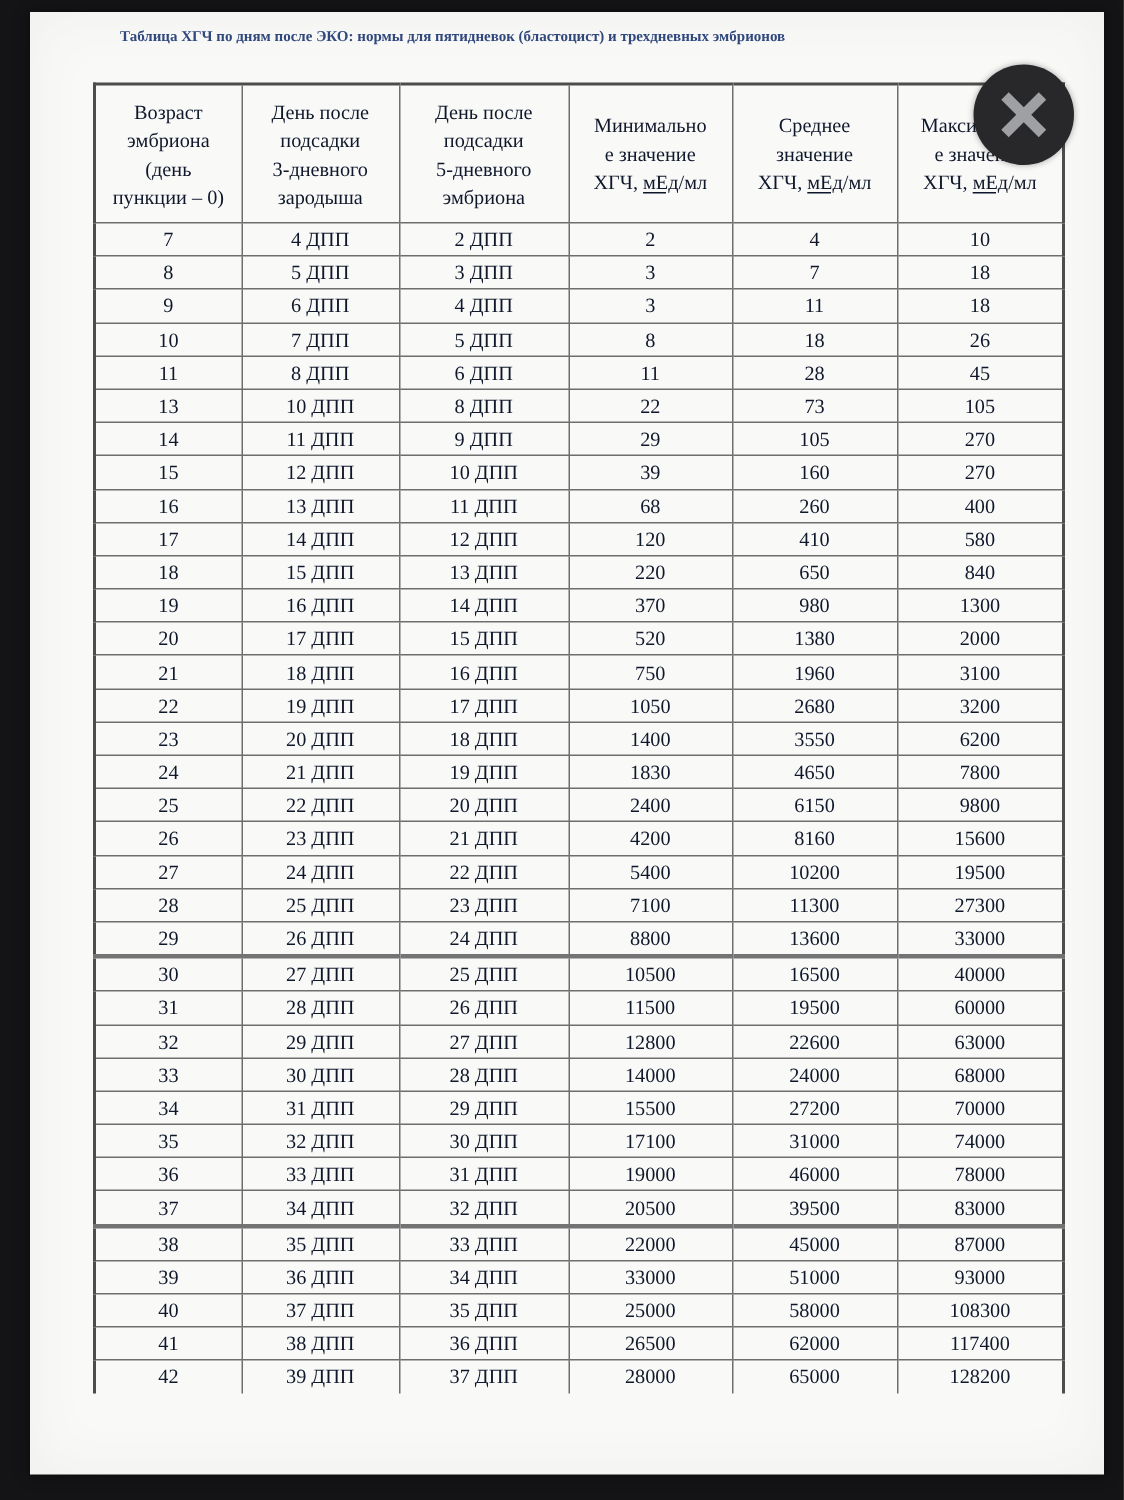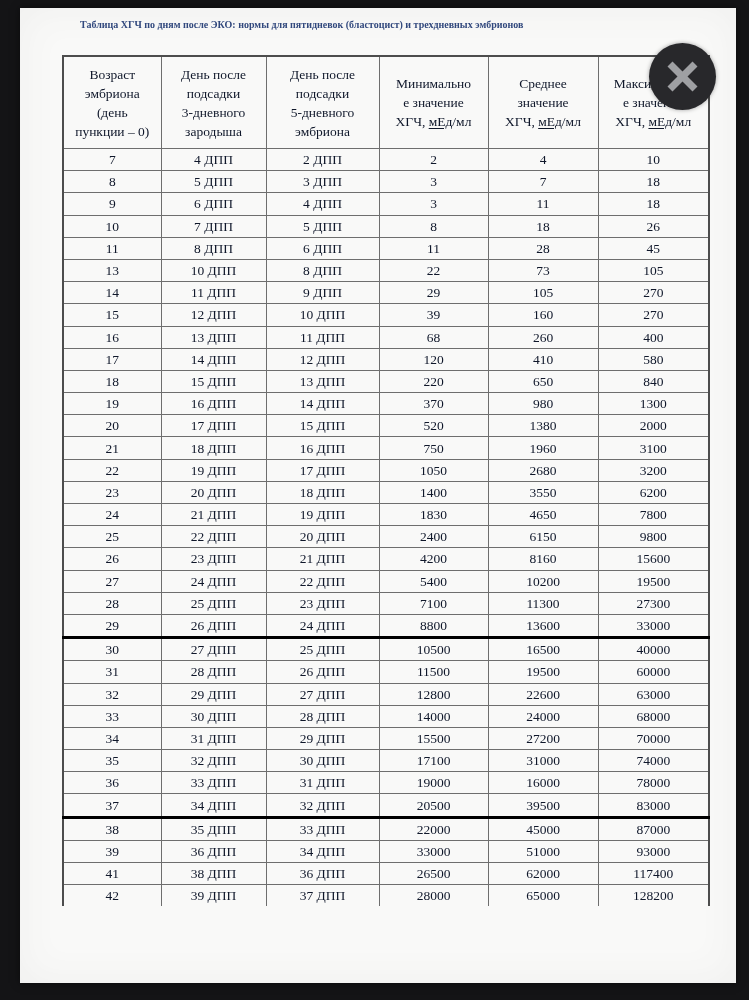--- a/index.html
+++ b/index.html
@@ -35,21 +35,21 @@
   table.hcg th{
     height:91px;font-weight:normal;font-size:13.5px;line-height:19px;
   }
   table.hcg td{
     height:21.2px;line-height:21px;font-size:13.5px;
   }
   table.hcg th:first-child, table.hcg td:first-child{border-left:2px solid #4d4d4d;}
   table.hcg th:last-child,  table.hcg td:last-child {border-right:2px solid #4d4d4d;}
   table.hcg thead th{border-top:2px solid #4d4d4d;}
   table.hcg tbody tr:last-child td{border-bottom:none;}
-  table.hcg tbody tr.section-break td{border-top:3px solid #000000;}
+  table.hcg tbody tr.section-break td{border-top:3px solid #737373;}
   .misspell{
     text-decoration-line:underline;
     text-decoration-style:wavy;
     text-decoration-color:#c94236;
     text-decoration-thickness:1px;
     text-underline-offset:2px;
     text-decoration:underline;
   }
   .close-btn{
     position:absolute;left:649px;top:43px;width:67px;height:67px;
@@ -335,21 +335,21 @@
             <td>30 ДПП</td>
             <td>17100</td>
             <td>31000</td>
             <td>74000</td>
           </tr>
           <tr>
             <td>36</td>
             <td>33 ДПП</td>
             <td>31 ДПП</td>
             <td>19000</td>
-            <td>16000</td>
+            <td>46000</td>
             <td>78000</td>
           </tr>
           <tr>
             <td>37</td>
             <td>34 ДПП</td>
             <td>32 ДПП</td>
             <td>20500</td>
             <td>39500</td>
             <td>83000</td>
           </tr>
@@ -361,20 +361,28 @@
             <td>45000</td>
             <td>87000</td>
           </tr>
           <tr>
             <td>39</td>
             <td>36 ДПП</td>
             <td>34 ДПП</td>
             <td>33000</td>
             <td>51000</td>
             <td>93000</td>
+          </tr>
+          <tr>
+            <td>40</td>
+            <td>37 ДПП</td>
+            <td>35 ДПП</td>
+            <td>25000</td>
+            <td>58000</td>
+            <td>108300</td>
           </tr>
           <tr>
             <td>41</td>
             <td>38 ДПП</td>
             <td>36 ДПП</td>
             <td>26500</td>
             <td>62000</td>
             <td>117400</td>
           </tr>
           <tr>

